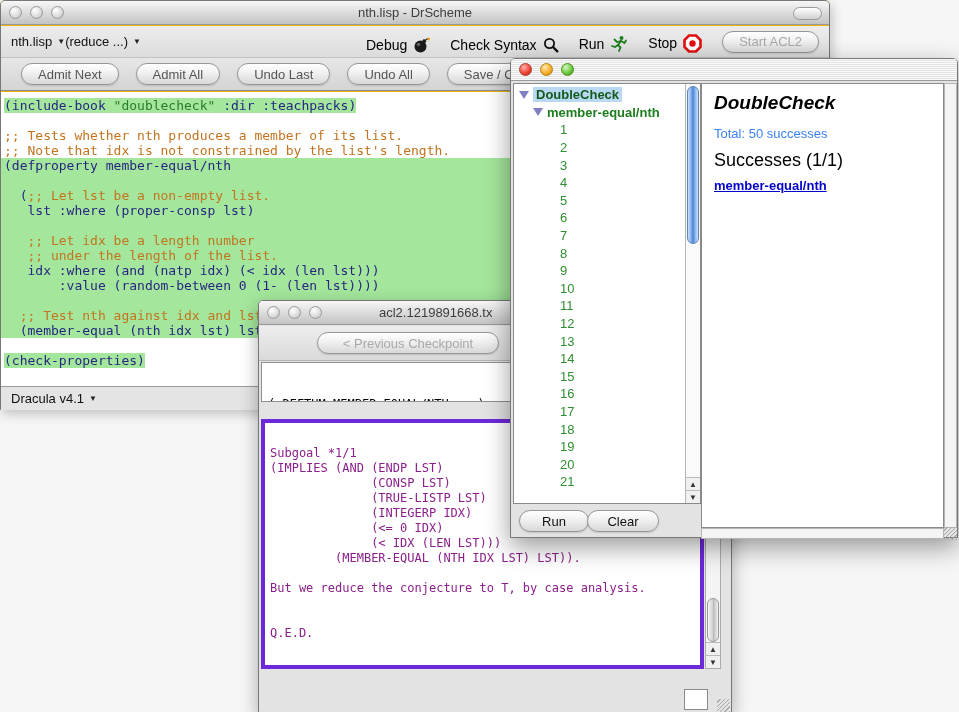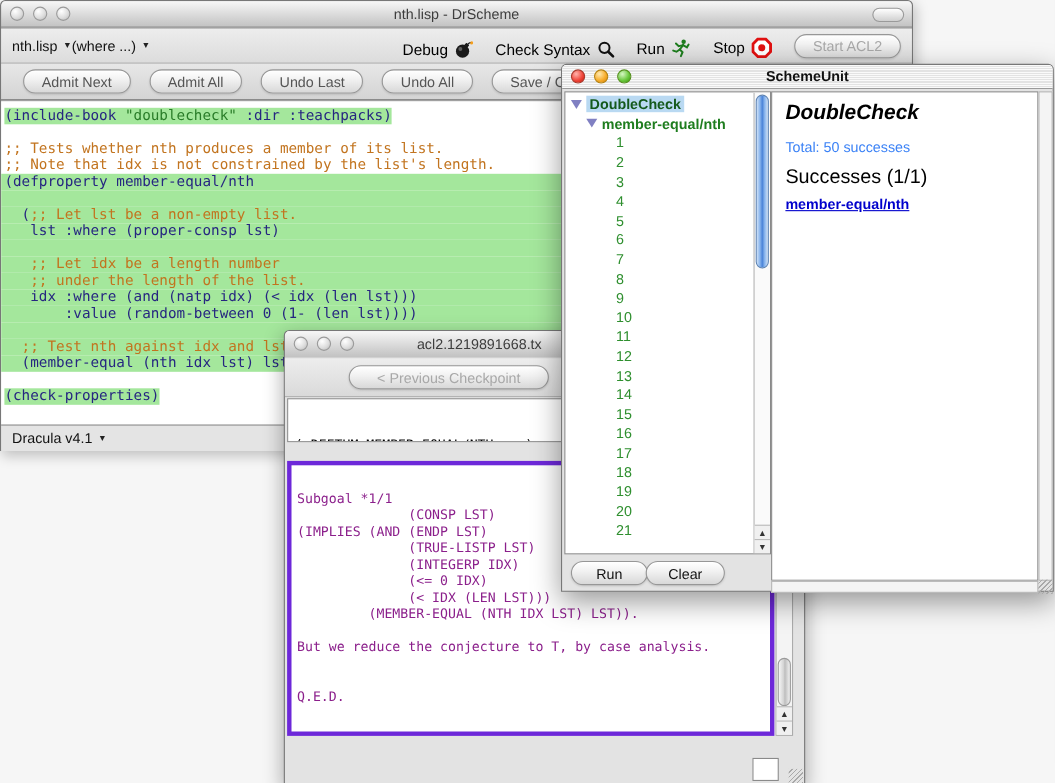--- a/index.html
+++ b/index.html
@@ -1,21 +1,21 @@
 <!DOCTYPE html>
 <html style="--highlight_green: #a4e79c; --code_navy: #262680; --comment_orange: #c2741f; --string_green: #297c28; --proof_purple: #8b1f8b; --link_blue: #0000cc; --tree_green: #2f8f2f; --selection_blue: #b9d9f2;"><head>
 <meta charset="utf-8">
 <style>
   * { margin:0; padding:0; box-sizing:border-box; }
   html,body { width:959px; height:712px; }
   body { position:relative; overflow:hidden; background:#f6f6f6;
          font-family:"Liberation Sans", sans-serif; cursor:default; }
 
   .window { position:absolute; border:1px solid #777; border-radius:5px 5px 0 0; }
-  #ds-win   { left:0;   top:0;    width:830px; height:410px; background:#a3a3a3; box-shadow:2px 4px 12px rgba(0,0,0,.22); z-index:1; }
+  #ds-win   { left:0;   top:0;    width:830px; height:410px; background:#eab308; box-shadow:2px 4px 12px rgba(0,0,0,.22); z-index:1; }
   #acl2-win { left:258px; top:300px; width:474px; height:414px; background:#e3e3e3; box-shadow:0 6px 18px rgba(0,0,0,.32); z-index:2; border-radius:5px 5px 0 0; }
   #su-win   { left:510px; top:58px; width:448px; height:480px; background:#e3e3e3; box-shadow:0 9px 26px rgba(0,0,0,.4); z-index:3; }
 
   .titlebar { position:relative; height:24px; background:linear-gradient(#f7f7f7,#d2d2d2 70%,#c3c3c3);
               border-bottom:1px solid #9a9a9a; border-radius:4px 4px 0 0; display:flex; align-items:center; }
   .titlebar .title { position:absolute; left:0; right:0; text-align:center; font-size:13px; color:#3d3d3d; white-space:nowrap; }
   #su-win .titlebar { height:22px; background:repeating-linear-gradient(180deg,#fafafa 0 1px,#e3e3e3 1px 2px), linear-gradient(#fafafa,#c6c6c6); }
   #su-win .titlebar .title { color:#111; font-weight:bold; font-weight:600; }
   .lights { display:flex; gap:8px; margin-left:8px; z-index:2; }
   .light { width:13px; height:13px; border-radius:50%; }
@@ -129,21 +129,21 @@
     <div class="tb-pill"></div>
   </div>
 
   <div class="ds-toolbar">
     <div class="ds-menus">
       <div class="menu">
         <span>nth.lisp</span>
         <span class="dd">▼</span>
       </div>
       <div class="menu">
-        <span>(where ...)</span>
+        <span>(reduce ...)</span>
         <span class="dd">▼</span>
       </div>
     </div>
     <div class="ds-actions">
       <div class="action">
         <span>Debug</span>
         <svg width="17" height="16" viewBox="0 0 17 16">
           <circle cx="7.5" cy="9.5" r="6" fill="#1a1a1a"></circle>
           <circle cx="5.5" cy="7.5" r="1.8" fill="#5f5f5f"></circle>
           <rect x="9.6" y="2.6" width="3.6" height="2.8" rx="0.6" fill="#1a1a1a" transform="rotate(40 11.4 4)"></rect>
@@ -231,22 +231,22 @@
     <div class="pill disabled" id="prev-checkpoint">&lt; Previous Checkpoint</div>
   </div>
 
   <div class="acl2-defthm">
     <div>( DEFTHM MEMBER-EQUAL/NTH ...)</div>
     
   </div>
 
   <div class="acl2-proof">
       <div class="proof-line">Subgoal *1/1</div>
+      <div class="proof-line">(IMPLIES (AND (ENDP LST)</div>
       <div class="proof-line">              (CONSP LST)</div>
-      <div class="proof-line">(IMPLIES (AND (ENDP LST)</div>
       <div class="proof-line">              (TRUE-LISTP LST)</div>
       <div class="proof-line">              (INTEGERP IDX)</div>
       <div class="proof-line">              (&lt;= 0 IDX)</div>
       <div class="proof-line">              (&lt; IDX (LEN LST)))</div>
       <div class="proof-line">         (MEMBER-EQUAL (NTH IDX LST) LST)).</div>
       <div class="proof-line"></div>
       <div class="proof-line">But we reduce the conjecture to T, by case analysis.</div>
       <div class="proof-line"></div>
       <div class="proof-line"></div>
       <div class="proof-line">Q.E.D.</div>
@@ -264,21 +264,20 @@
   <div class="grip" id="acl2-grip"></div>
 </div>
 
 <div class="window" id="su-win">
   <div class="titlebar">
     <div class="lights">
       <span class="light red"></span>
       <span class="light yellow"></span>
       <span class="light green"></span>
     </div>
-    <div class="title">SchemeUnit</div>
   </div>
 
   <div class="su-tree-pane">
     <div class="su-tree">
         <div class="tree-row lvl0">
           <span class="tri"></span>
           <span class="tree-label selected">DoubleCheck</span>
         </div>
         <div class="tree-row lvl1">
           <span class="tri"></span>

